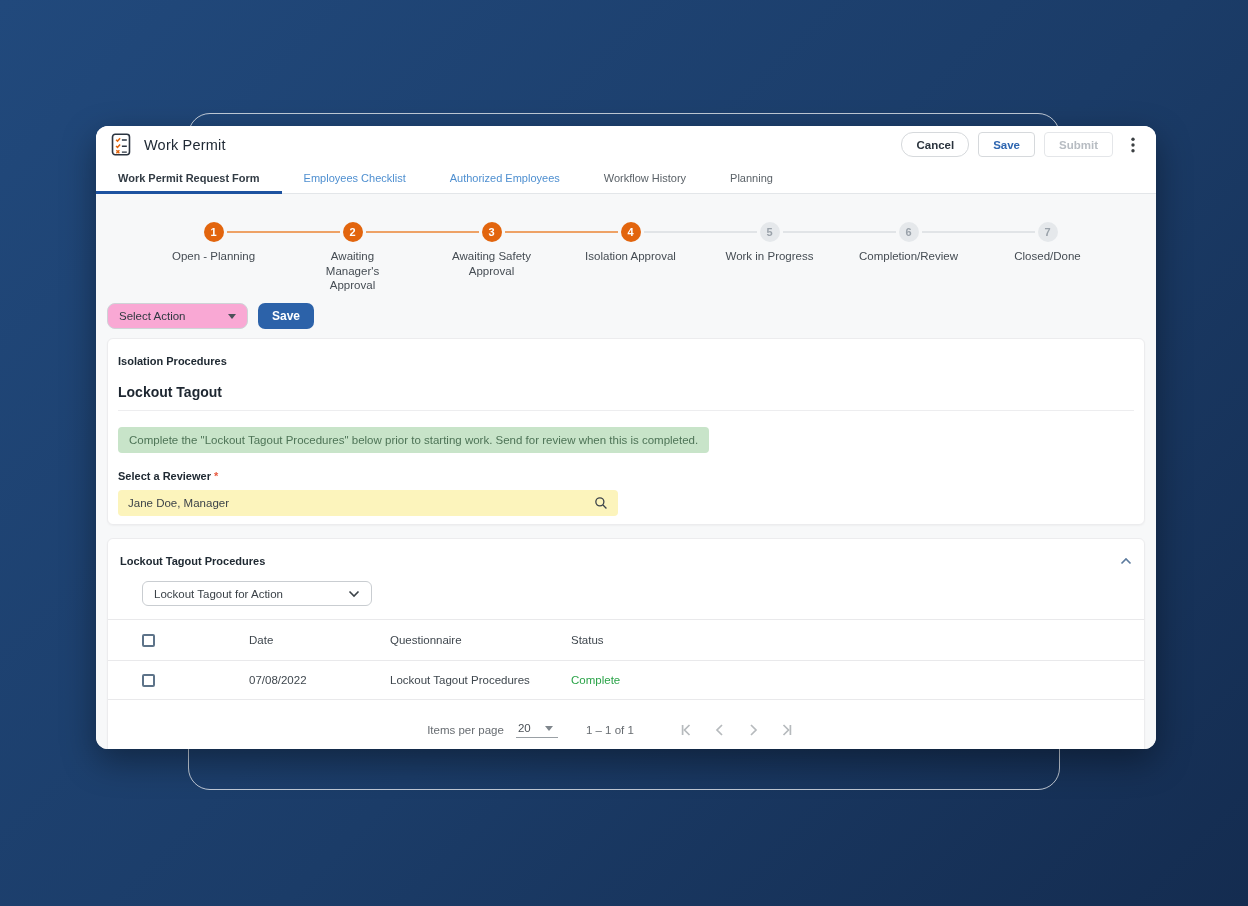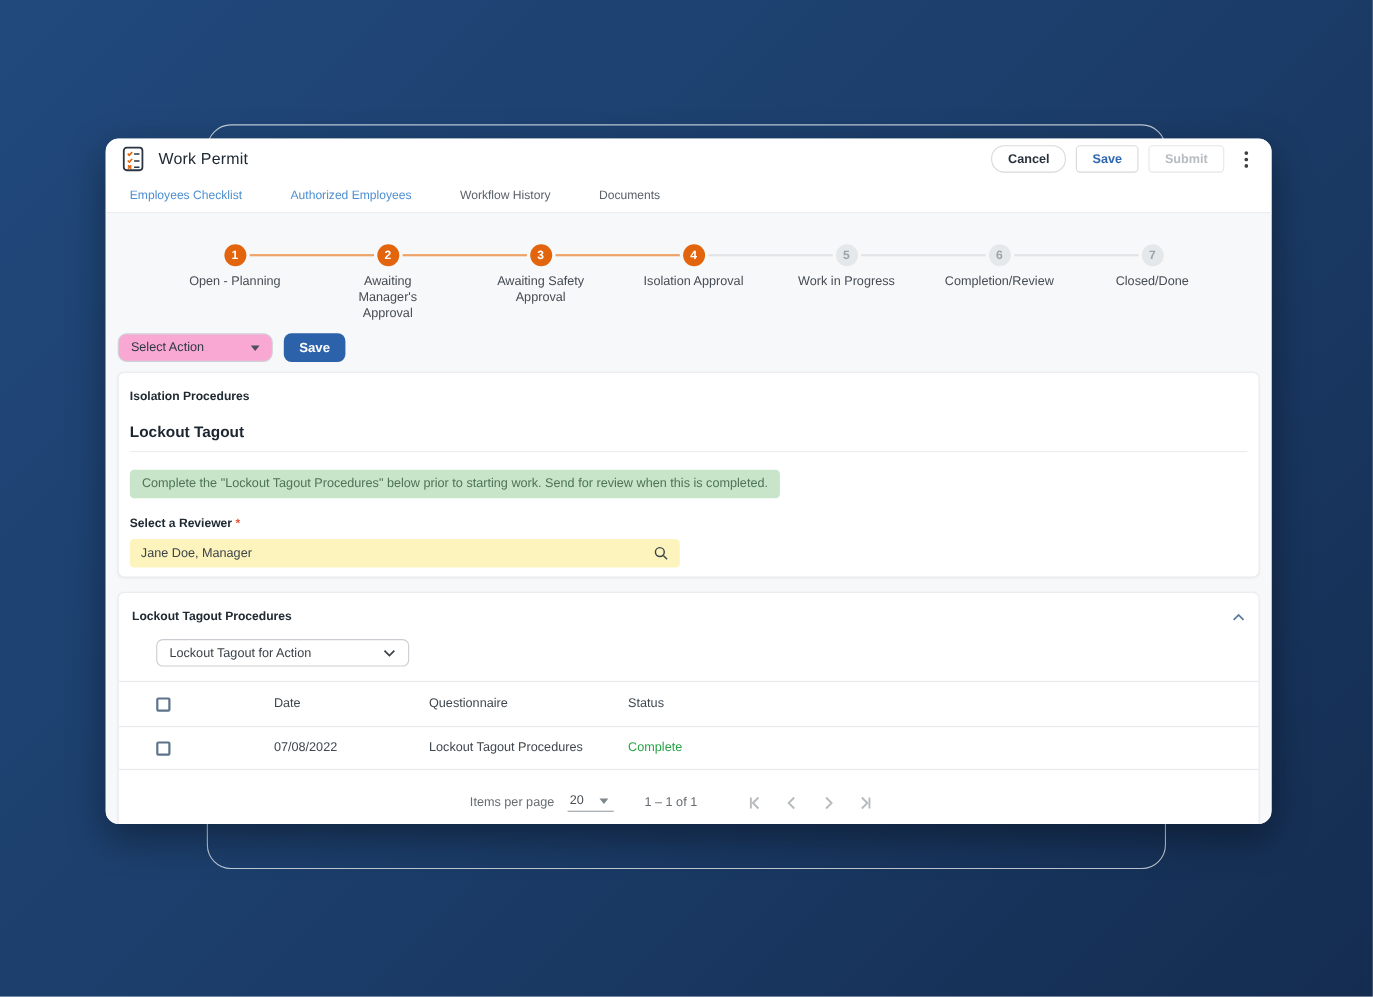--- a/index.html
+++ b/index.html
@@ -130,24 +130,25 @@
         <svg width="4" height="16" viewBox="0 0 4 16">
           <circle cx="2" cy="2.2" r="1.7" fill="#3c4043"></circle>
           <circle cx="2" cy="8" r="1.7" fill="#3c4043"></circle>
           <circle cx="2" cy="13.8" r="1.7" fill="#3c4043"></circle>
         </svg>
       </span>
     </div>
   </div>
 
   <div class="tabbar">
+    <div class="tab active">Work Permit Request Form</div>
     <div class="tab link">Employees Checklist</div>
     <div class="tab link">Authorized Employees</div>
     <div class="tab">Workflow History</div>
-    <div class="tab">Documents</div>
+    <div class="tab">Planning</div>
   </div>
 
   <div class="content">
 
     <div class="stepper">
       <div class="step complete">
         <div class="circle">1</div>
         <div class="slabel">Open - Planning</div>
       </div>
       <div class="step complete conn-orange">

